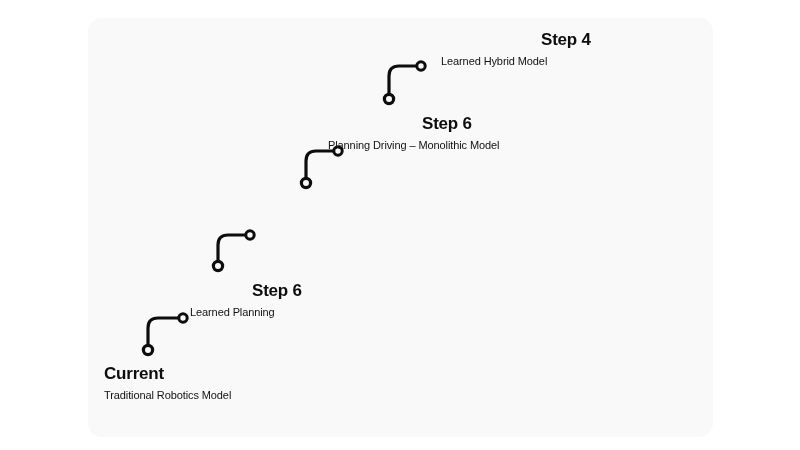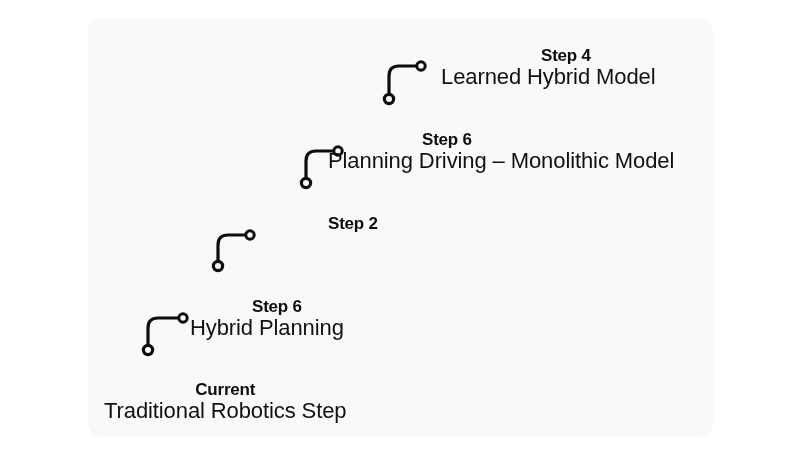--- a/index.html
+++ b/index.html
@@ -40,68 +40,66 @@
     position: absolute;
     white-space: nowrap;
   }
   .step-title {
     font-size: 17px;
     font-weight: bold;
     color: #0d0d0d;
     letter-spacing: -0.2px;
     line-height: 20px;
     display: block;
-    margin-top: 16px;
   }
   .step-desc {
-    font-size: 22px;
+    font-size: 11px;
     font-weight: normal;
     color: #111111;
     letter-spacing: -0.1px;
     line-height: 22px;
     display: block;
   }
   .indent-title-none {
     padding-left: 0px;
   }
 </style>
 </head>
 <body>
 
 <div id="stage">
 
   <div id="panel"></div>
 
   <div class="step-node" style="left:104px; top:364px;">
     <div class="labels">
-      <span class="step-title indent-title-none" style="padding-left: 0px; text-align: center;">Current</span>
-      <span class="step-desc">Traditional Robotics Step</span>
+      <span class="step-title indent-title-none" style="padding-left: 0px;">Current</span>
+      <span class="step-desc">Traditional Robotics Model</span>
     </div>
   </div>
 
   <svg class="connector" width="800" height="450" viewBox="0 0 800 450">
     <path d="M148 349 L148 328 Q148 318 158 318 L183 318" fill="none" stroke="#0d0d0d" stroke-width="3.2" stroke-linecap="round"></path>
     <circle cx="148" cy="350" r="4.6" fill="#f9f9f9" stroke="#0d0d0d" stroke-width="3.2"></circle>
     <circle cx="183" cy="318" r="4.2" fill="#f9f9f9" stroke="#0d0d0d" stroke-width="3.0"></circle>
   </svg>
   <div class="step-node" style="left:190px; top:281px;">
     <div class="labels">
       <span class="step-title indent-title-none" style="padding-left: 62px;">Step 6</span>
-      <span class="step-desc">Hybrid Planning</span>
+      <span class="step-desc">Learned Planning</span>
     </div>
   </div>
 
   <svg class="connector" width="800" height="450" viewBox="0 0 800 450">
     <path d="M218 265 L218 245 Q218 235 228 235 L250 235" fill="none" stroke="#0d0d0d" stroke-width="3.2" stroke-linecap="round"></path>
     <circle cx="218" cy="266" r="4.6" fill="#f9f9f9" stroke="#0d0d0d" stroke-width="3.2"></circle>
     <circle cx="250" cy="235" r="4.2" fill="#f9f9f9" stroke="#0d0d0d" stroke-width="3.0"></circle>
   </svg>
   <div class="step-node" style="left:266px; top:198px;">
     <div class="labels">
-      <span class="step-title indent-title-none" style="padding-left: 62px;">Step 2</span>
     </div>
   </div>
 
   <svg class="connector" width="800" height="450" viewBox="0 0 800 450">
     <path d="M306 182 L306 161 Q306 151 316 151 L338 151" fill="none" stroke="#0d0d0d" stroke-width="3.2" stroke-linecap="round"></path>
     <circle cx="306" cy="183" r="4.6" fill="#f9f9f9" stroke="#0d0d0d" stroke-width="3.2"></circle>
     <circle cx="338" cy="151" r="4.2" fill="#f9f9f9" stroke="#0d0d0d" stroke-width="3.0"></circle>
   </svg>
   <div class="step-node" style="left:328px; top:114px;">
     <div class="labels">

